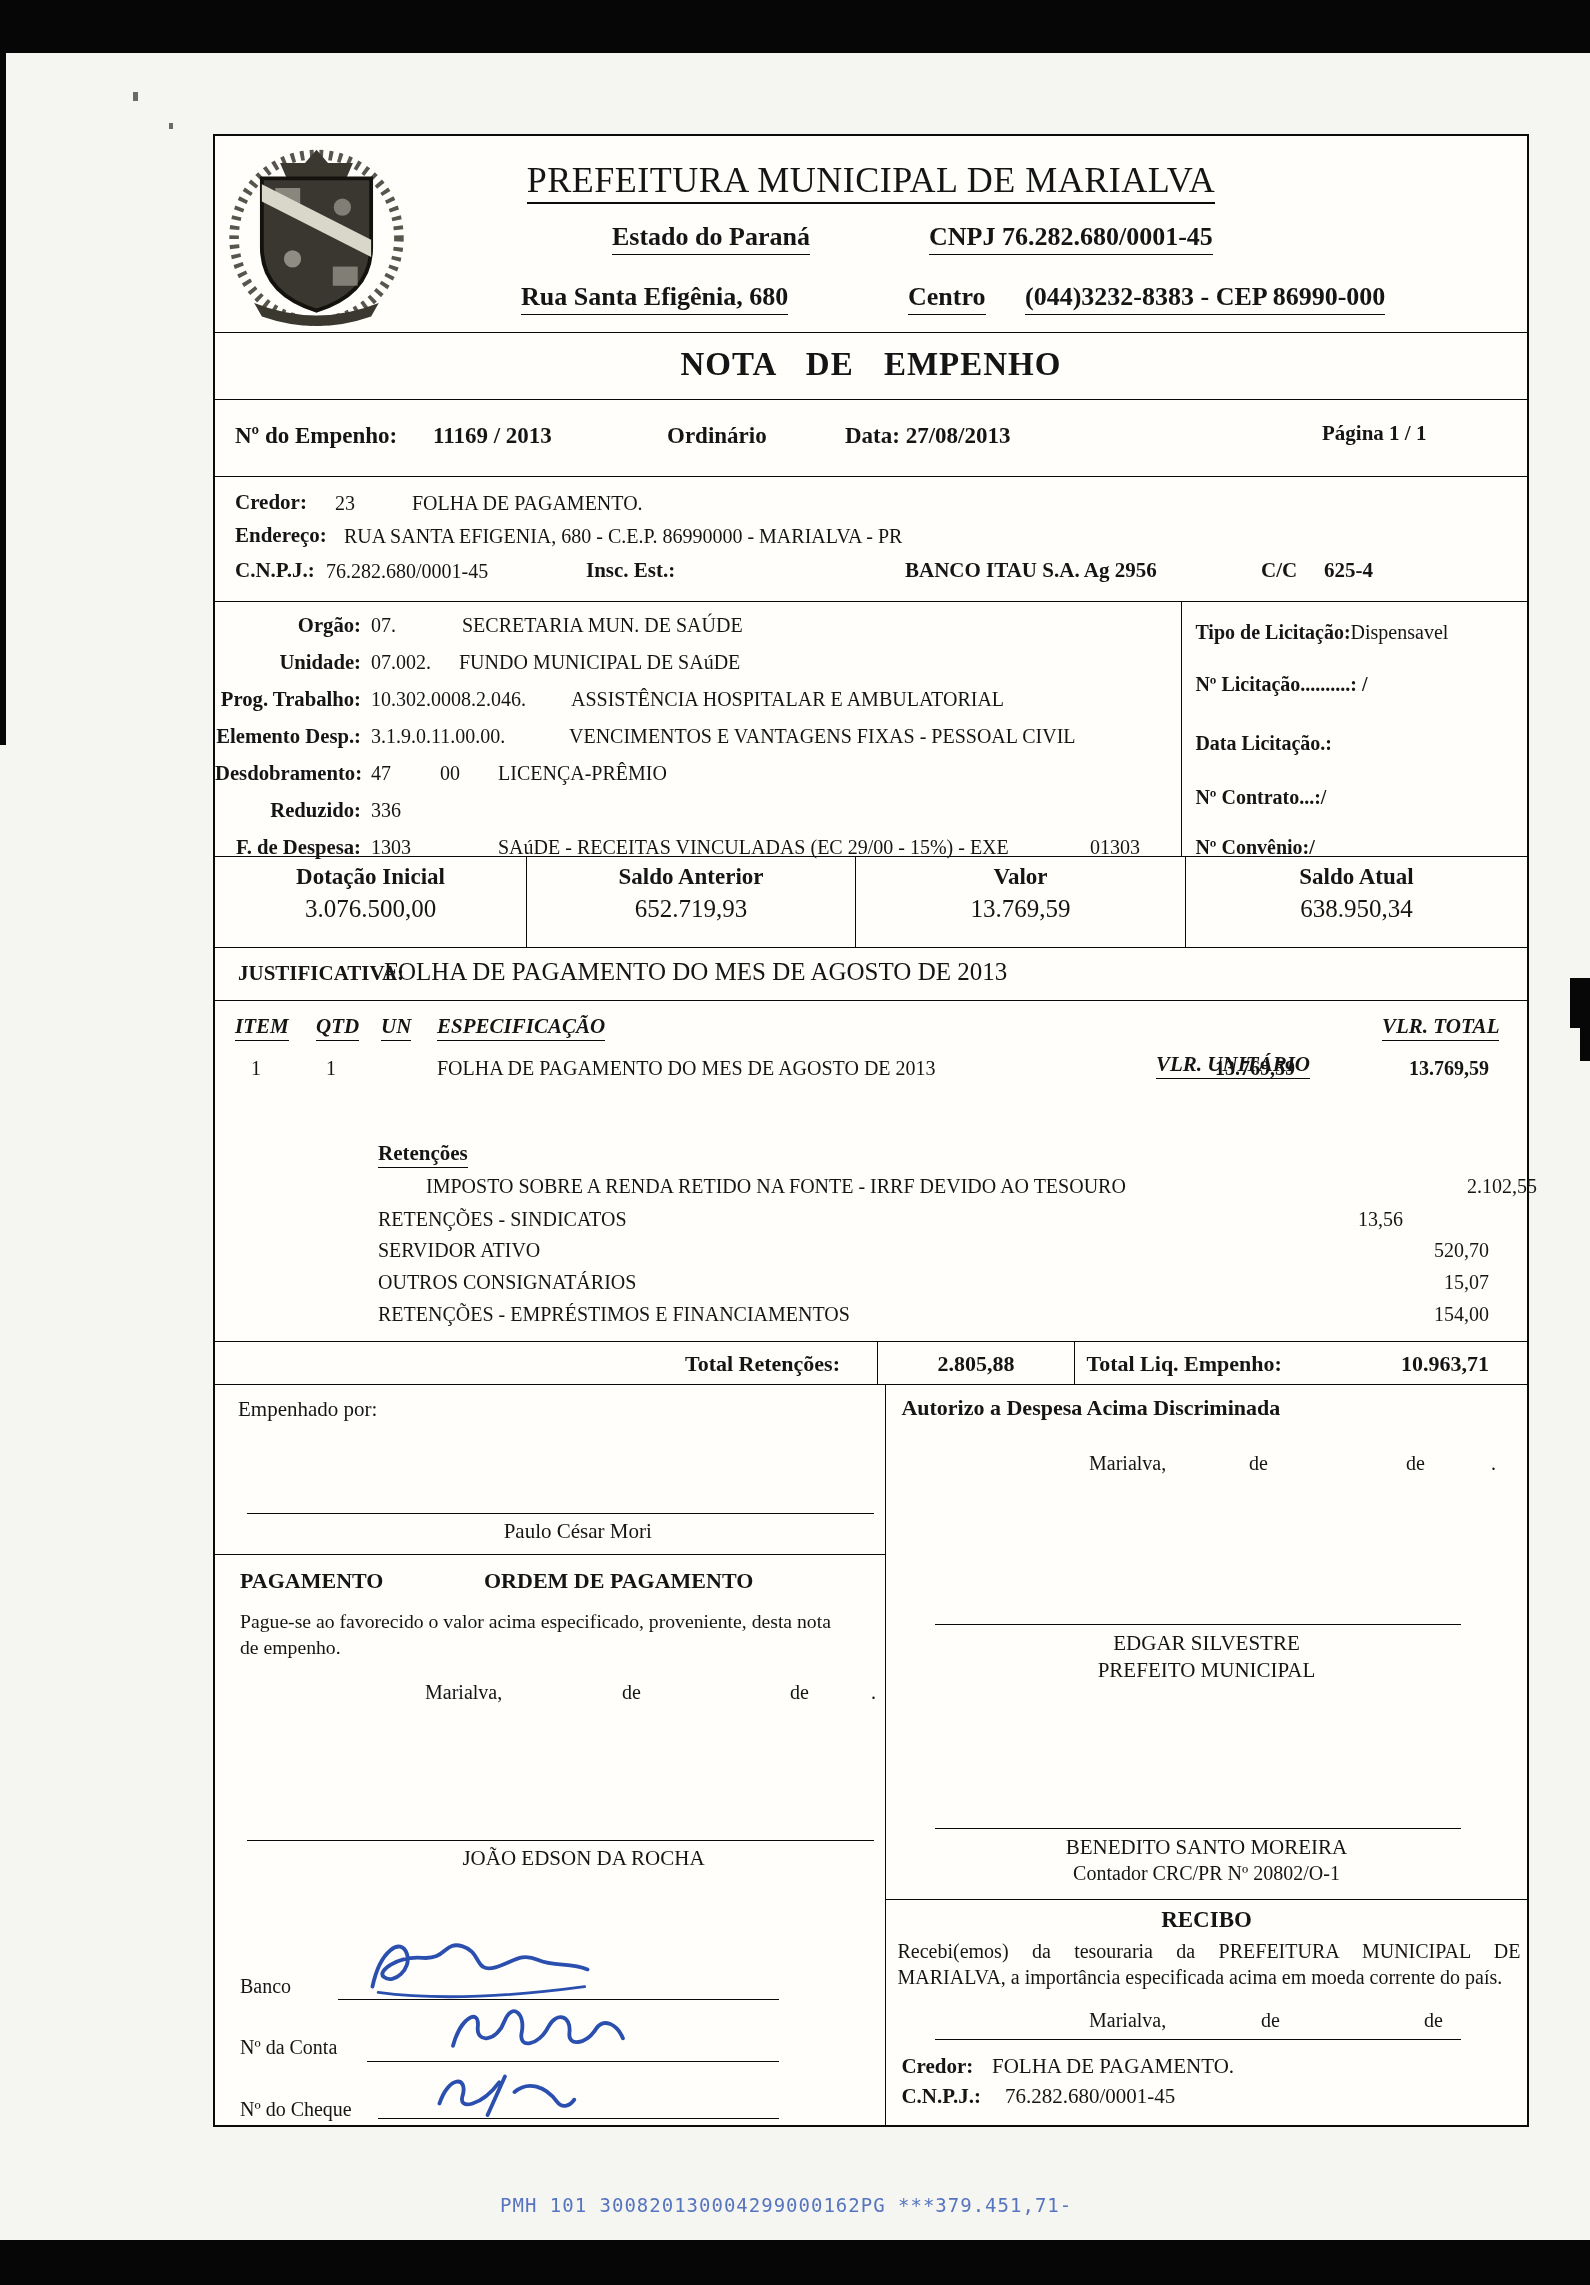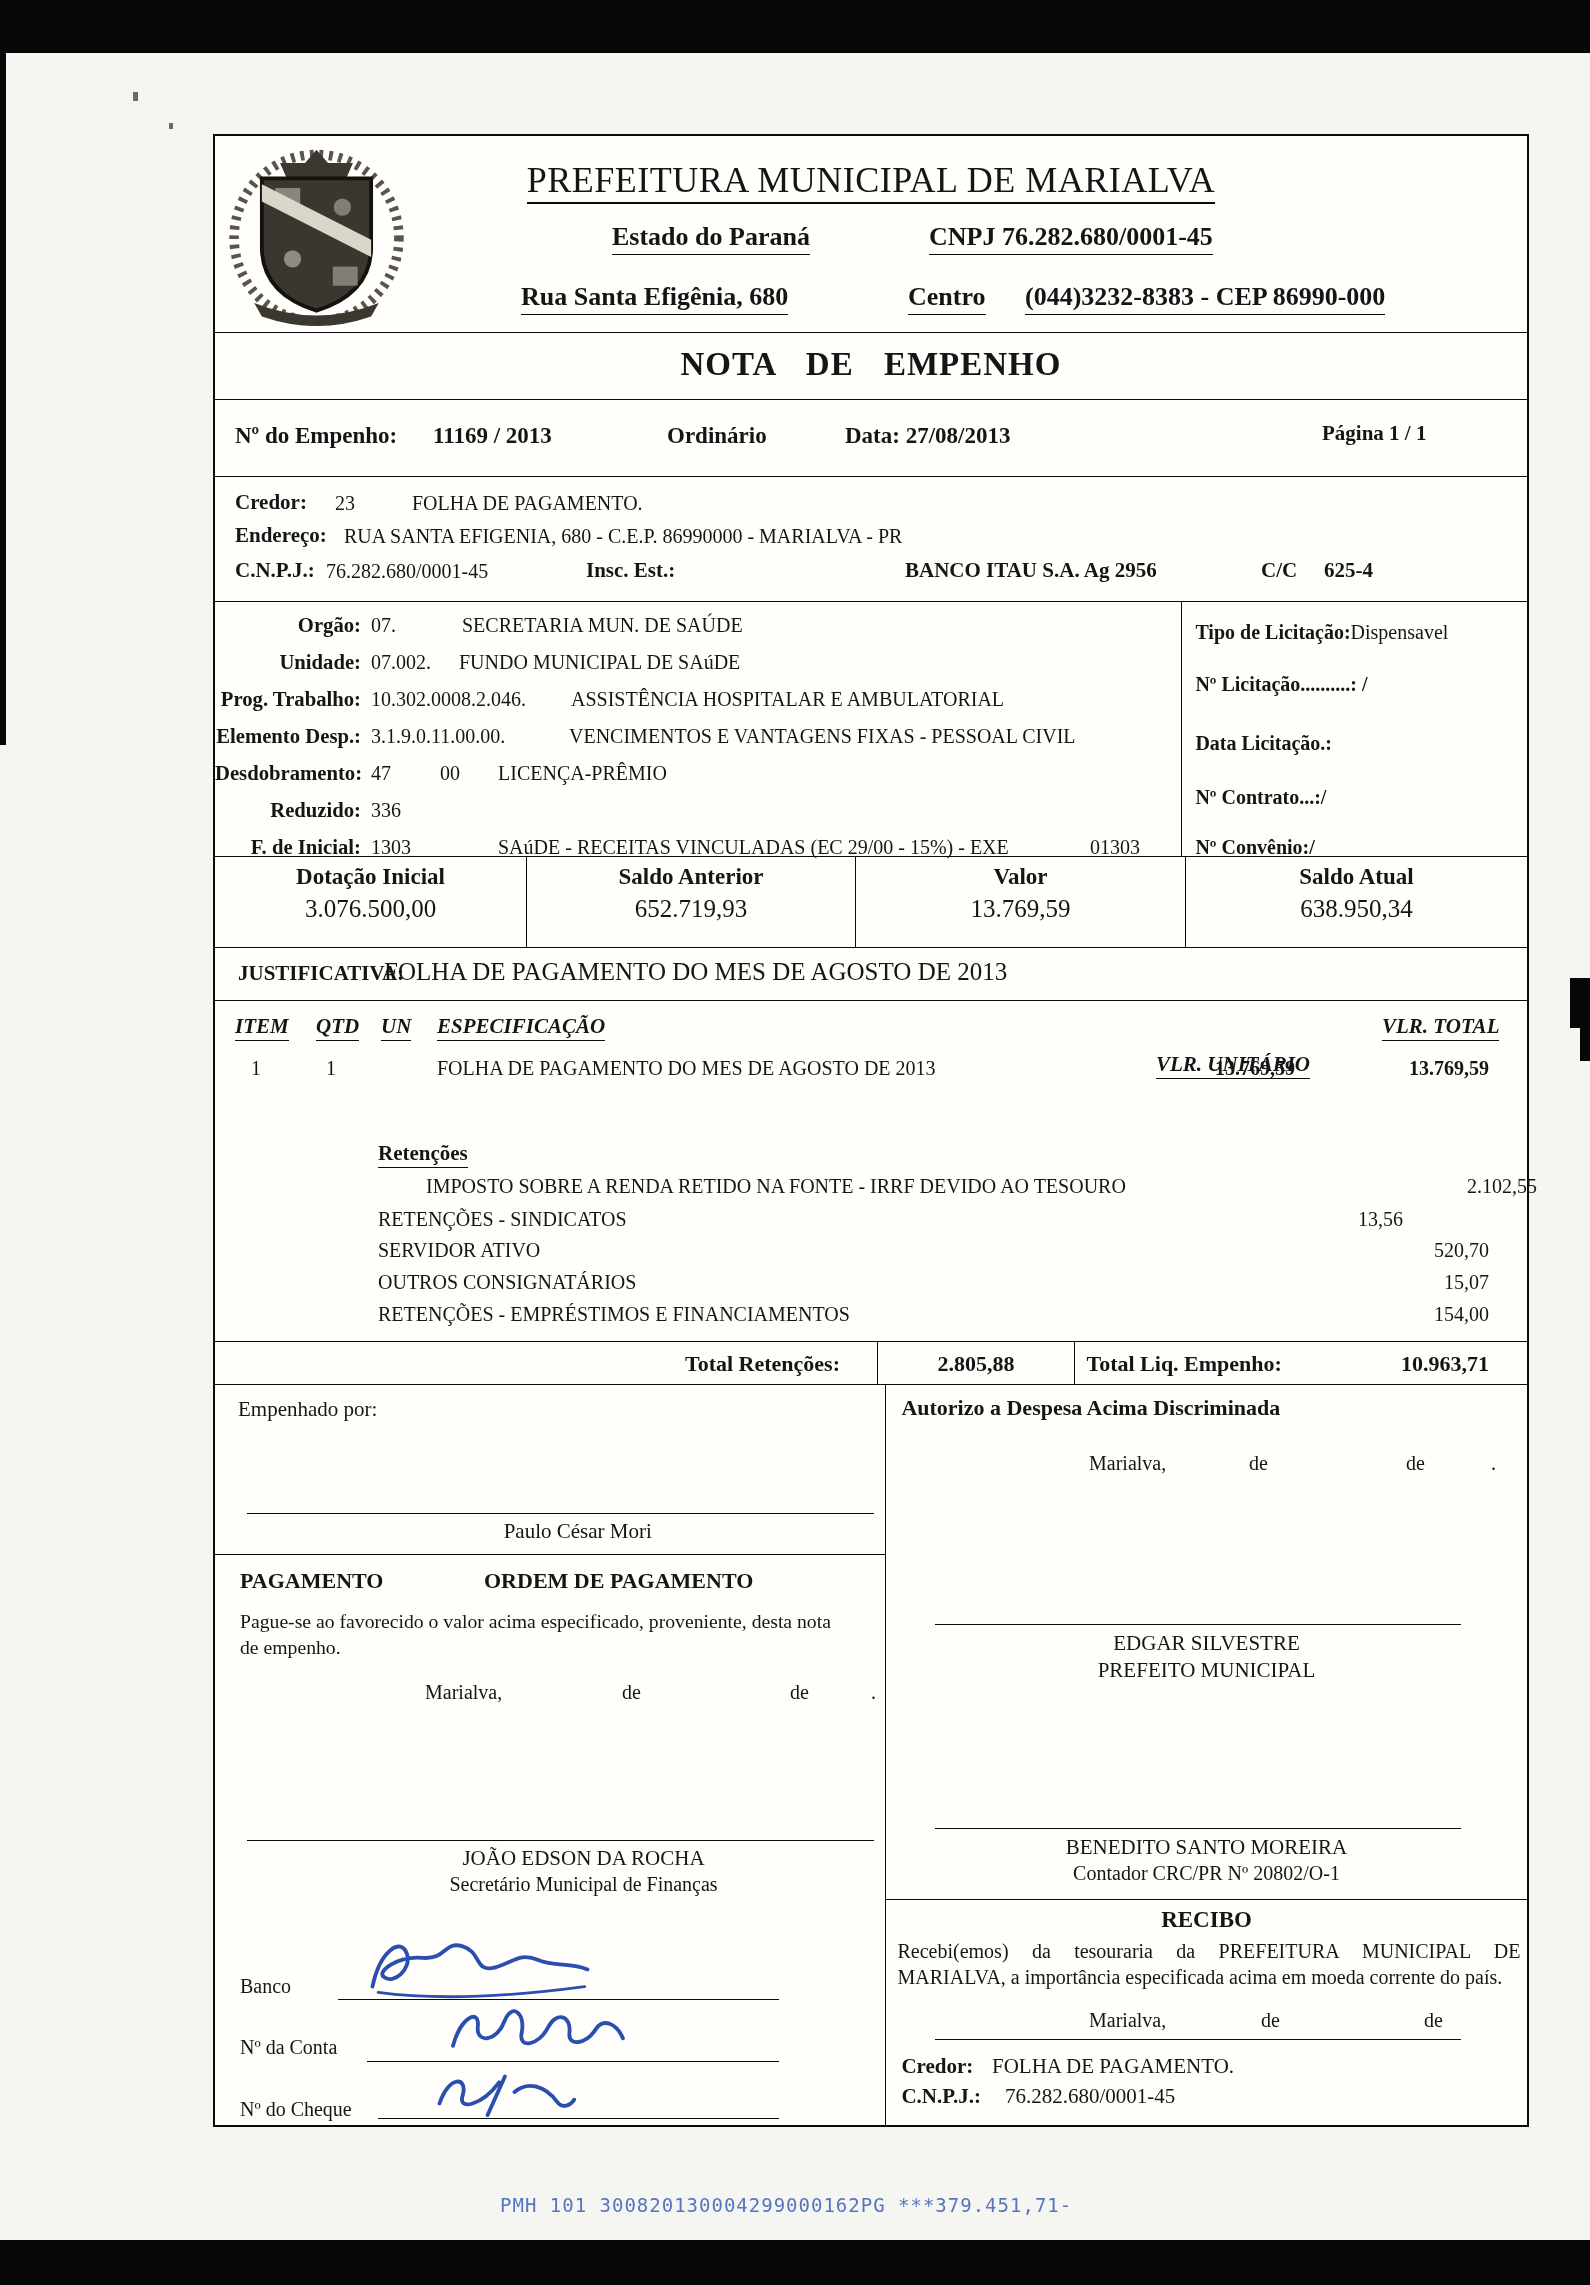--- a/index.html
+++ b/index.html
@@ -218,21 +218,21 @@
           <span class="cl-l">Desdobramento:</span>
           <span class="cl-c">47</span>
           <span class="cl-c2">00</span>
           <span class="d5">LICENÇA-PRÊMIO</span>
         </div>
         <div class="cl-row">
           <span class="cl-l">Reduzido:</span>
           <span class="cl-c">336</span>
         </div>
         <div class="cl-row">
-          <span class="cl-l">F. de Inicial:</span>
+          <span class="cl-l">F. de Despesa:</span>
           <span class="cl-c">1303</span>
           <span class="d7">SAúDE - RECEITAS VINCULADAS (EC 29/00 - 15%) - EXE</span>
           <span class="cl-x">01303</span>
         </div>
       </div>
       <div class="lic">
         <span class="row l1"><span class="b">Tipo de Licitação:</span><span>Dispensavel</span></span>
         <span class="row l2 b">Nº Licitação..........: /</span>
         <span class="row l3 b">Data Licitação.:</span>
         <span class="row l4 b">Nº Contrato...:/</span>
@@ -308,21 +308,20 @@
         <div class="abs fl-div"></div>
         <span class="abs fl-pag">PAGAMENTO</span>
         <span class="abs fl-ord">ORDEM DE PAGAMENTO</span>
         <div class="abs fl-par">Pague-se ao favorecido o valor acima especificado, proveniente, desta nota de empenho.</div>
         <span class="abs fl-city">Marialva,</span>
         <span class="abs fl-de1">de</span>
         <span class="abs fl-de2">de</span>
         <span class="abs fl-dot">.</span>
         <div class="abs fl-line2"></div>
         <div class="abs fl-sec-nome">JOÃO EDSON DA ROCHA</div>
-        <div class="abs fl-sec-cargo">Secretário Municipal de Finanças</div>
         <span class="abs fl-banco-l">Banco</span>
         <div class="abs fl-banco-line"></div>
         <span class="abs fl-conta-l">Nº da Conta</span>
         <div class="abs fl-conta-line"></div>
         <span class="abs fl-cheque-l">Nº do Cheque</span>
         <div class="abs fl-cheque-line"></div>
         <svg class="sig sig-banco" viewBox="0 0 250 78">
           <path d="M14 60 C 22 22, 44 8, 50 26 C 55 42, 36 58, 26 50 C 18 44, 40 28, 66 30 C 92 32, 88 12, 108 18 C 128 24, 120 46, 142 40 C 160 35, 168 24, 186 32 C 204 40, 220 34, 238 42" stroke="#2b4fae" stroke-width="4" fill="none" stroke-linecap="round"></path>
           <path d="M20 66 C 80 74, 160 70, 235 60" stroke="#2b4fae" stroke-width="3" fill="none" stroke-linecap="round"></path>
         </svg>

